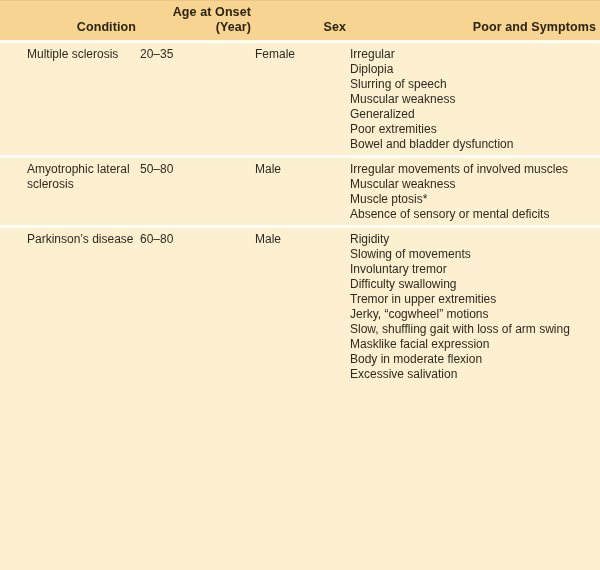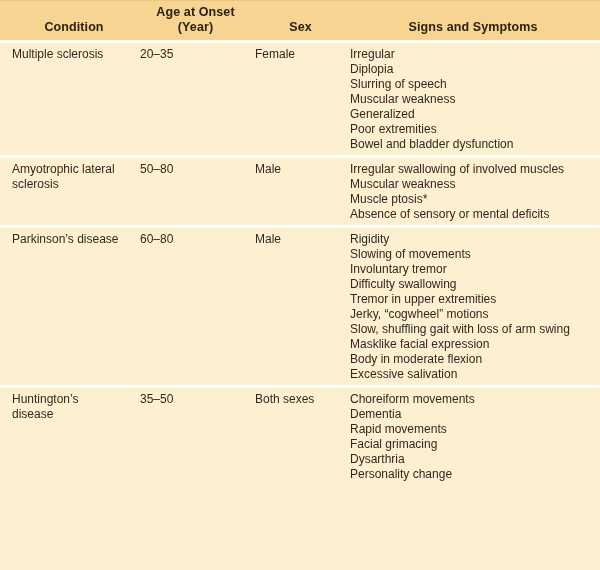--- a/index.html
+++ b/index.html
@@ -26,31 +26,31 @@
     border-collapse: collapse;
     table-layout: fixed;
   }
   col.c-condition { width: 140px; }
   col.c-age       { width: 115px; }
   col.c-sex       { width: 95px;  }
   col.c-symptoms  { width: 250px; }
 
   thead th {
     background: var(--header-bg, #f8d492);
-    text-align: center;
+    text-align: right;
     vertical-align: bottom;
     font-size: 12.5px;
     font-weight: bold;
     color: var(--header-text, #2a2310);
     line-height: 15px;
     padding: 4px 4px 5px 0;
     white-space: pre-line;
     letter-spacing: 0.1px;
   }
-  th:first-child, td:first-child { padding-left: 12px; }
+  th:first-child, td:first-child { padding-left: 27px; }
 
   tbody tr { border-top: 3px solid var(--separator, #fffdf5); }
   tbody td {
     vertical-align: top;
     font-size: 12px;
     color: var(--text, #2e2a1f);
     line-height: 15px;
     padding: 4px 4px 3px 0;
     white-space: pre-line;
     margin-left: 46px;
@@ -68,45 +68,38 @@
       <col class="c-age">
       <col class="c-sex">
       <col class="c-symptoms">
     </colgroup>
     <thead>
       <tr>
         <th>Condition</th>
         <th>Age at Onset
 (Year)</th>
         <th>Sex</th>
-        <th>Signs and Symptoms</th>
+        <th>Poor and Symptoms</th>
       </tr>
     </thead>
     <tbody>
         <tr>
           <td>Multiple sclerosis</td>
           <td>20–35</td>
           <td>Female</td>
           <td><div class="symptom-line">Irregular</div><div class="symptom-line">Diplopia</div><div class="symptom-line">Slurring of speech</div><div class="symptom-line">Muscular weakness</div><div class="symptom-line">Generalized</div><div class="symptom-line">Poor extremities</div><div class="symptom-line">Bowel and bladder dysfunction</div></td>
         </tr>
         <tr>
           <td>Amyotrophic lateral
 sclerosis</td>
           <td>50–80</td>
           <td>Male</td>
-          <td><div class="symptom-line">Irregular swallowing of involved muscles</div><div class="symptom-line">Muscular weakness</div><div class="symptom-line">Muscle ptosis*</div><div class="symptom-line">Absence of sensory or mental deficits</div></td>
+          <td><div class="symptom-line">Irregular movements of involved muscles</div><div class="symptom-line">Muscular weakness</div><div class="symptom-line">Muscle ptosis*</div><div class="symptom-line">Absence of sensory or mental deficits</div></td>
         </tr>
         <tr>
           <td>Parkinson’s disease</td>
           <td>60–80</td>
           <td>Male</td>
           <td><div class="symptom-line">Rigidity</div><div class="symptom-line">Slowing of movements</div><div class="symptom-line">Involuntary tremor</div><div class="symptom-line">Difficulty swallowing</div><div class="symptom-line">Tremor in upper extremities</div><div class="symptom-line">Jerky, “cogwheel” motions</div><div class="symptom-line">Slow, shuffling gait with loss of arm swing</div><div class="symptom-line">Masklike facial expression</div><div class="symptom-line">Body in moderate flexion</div><div class="symptom-line">Excessive salivation</div></td>
         </tr>
-        <tr>
-          <td>Huntington’s
-disease</td>
-          <td>35–50</td>
-          <td>Both sexes</td>
-          <td><div class="symptom-line">Choreiform movements</div><div class="symptom-line">Dementia</div><div class="symptom-line">Rapid movements</div><div class="symptom-line">Facial grimacing</div><div class="symptom-line">Dysarthria</div><div class="symptom-line">Personality change</div></td>
-        </tr>
       </tbody>
   </table>
 </div>
 
 </body></html>

